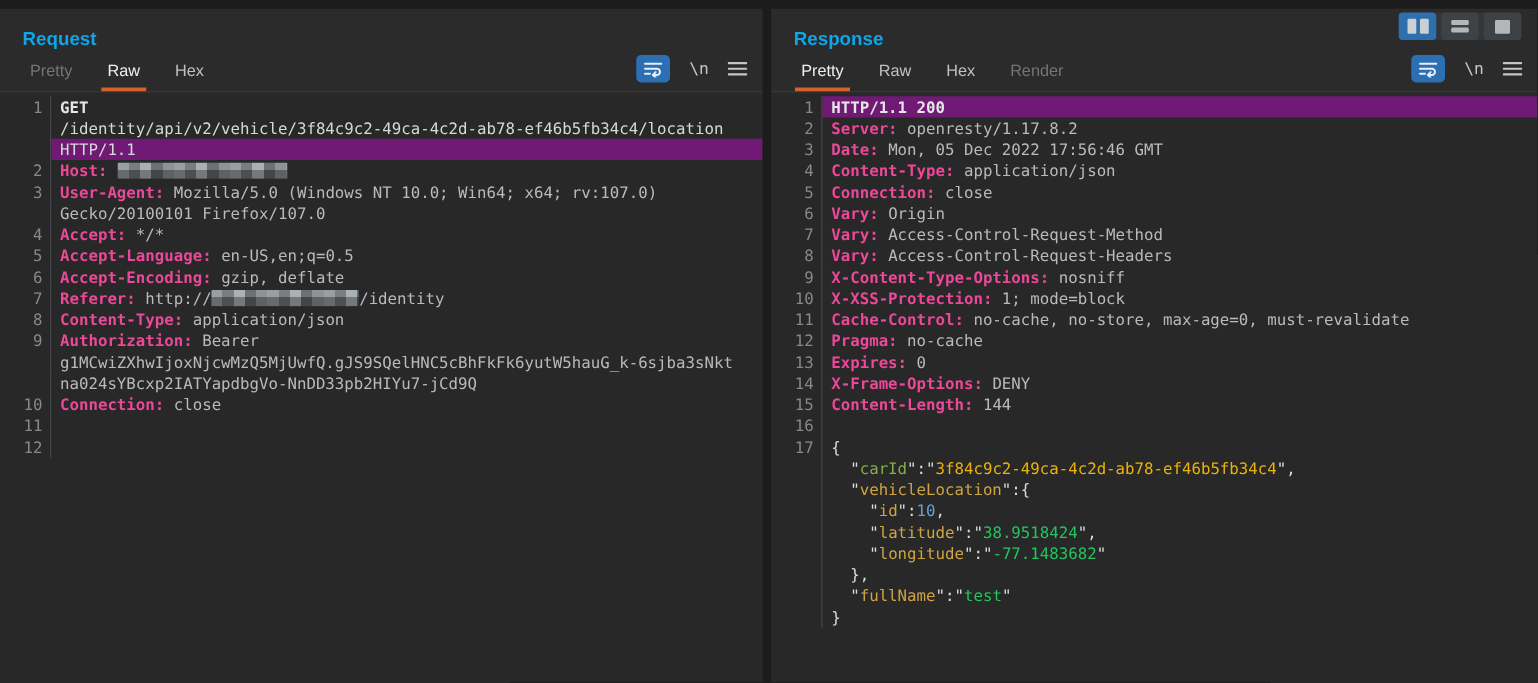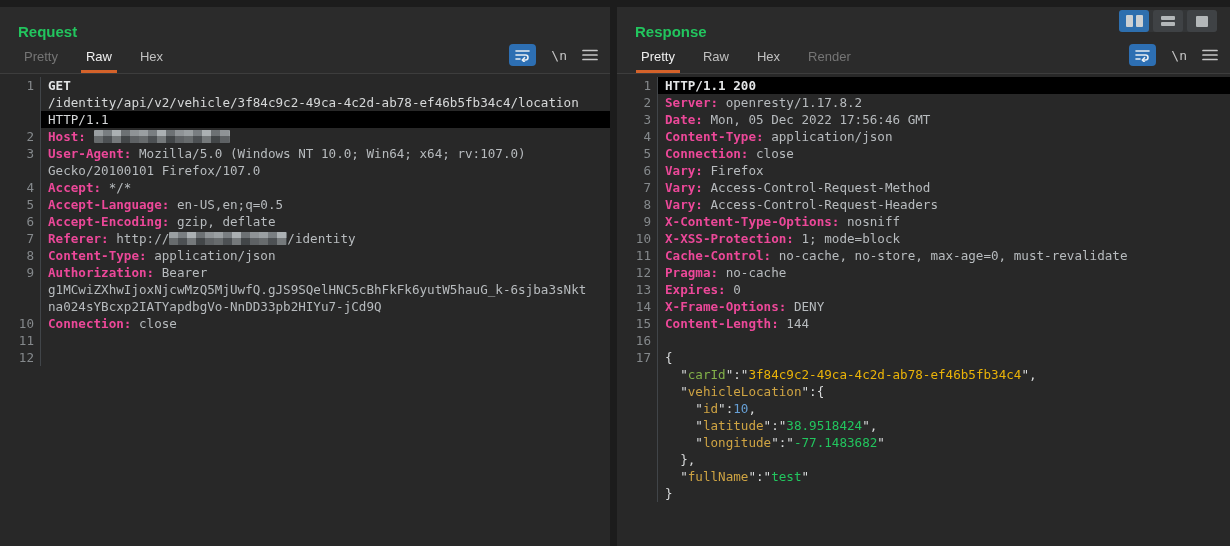--- a/index.html
+++ b/index.html
@@ -5,21 +5,21 @@
   * { box-sizing: border-box; margin: 0; padding: 0; }
   html, body { width: 1230px; height: 546px; overflow: hidden; }
   body { background: #1c1c1c; font-family: "Liberation Sans", sans-serif; position: relative; }
 
   .top-strip { height: 7px; background: #1c1c1c; }
   .panels { display: flex; gap: 7px; height: 539px; }
   .panel { background: #2b2b2b; display: flex; flex-direction: column; overflow: hidden; }
   .panel-left  { width: 610px; }
   .panel-right { width: 613px; }
 
-  .panel-title { font-size: 15px; font-weight: bold; color: #22c55e; margin: 16px 0 0 18px; }
+  .panel-title { font-size: 15px; font-weight: bold; color: #0ea5e9; margin: 16px 0 0 18px; }
 
   .tabs-row { display: flex; align-items: flex-end; height: 32px; margin-top: 2px;
               border-bottom: 1px solid #3d3d3d; padding: 0 12px 0 10px; }
   .tab { padding: 6px 14px 9px; font-size: 13px; position: relative; cursor: default; }
   .tab.normal { color: #c0c0c0; }
   .tab.dim    { color: #757575; }
   .tab.active { color: #efefef; }
   .tab.active::after { content: ""; position: absolute; left: 9px; right: 9px; bottom: 0;
                        height: 3px; background: #d4622a; }
 
@@ -29,21 +29,21 @@
               display: flex; align-items: center; justify-content: center; }
   .nl-label { font-family: "DejaVu Sans Mono", monospace; font-size: 13px; color: #c6c6c6; }
   .menu-btn { display: flex; align-items: center; }
 
   .editor { flex: 1; background: #282828; padding-top: 3px;
             font-family: "DejaVu Sans Mono", monospace; font-size: 12.6px; line-height: 17px; }
   .row { display: flex; height: 17px; }
   .gutter { width: 41px; flex: none; text-align: right; padding-right: 6px;
             color: #85898c; border-right: 1px solid #414549; }
   .codecell { flex: 1; padding-left: 7px; white-space: pre; color: #d6d8d9; overflow: hidden; }
-  .row.hl .codecell { background: #000000; }
+  .row.hl .codecell { background: #701a75; }
 
   .c-name  { color: #ec4899; font-weight: bold; }
   .c-bold  { color: #e4e6e7; font-weight: bold; }
   .c-val   { color: #b7bbbe; }
   .c-plain { color: #d6d8d9; }
   .c-punct { color: #dadcdd; }
   .c-key-g { color: #82b049; }
   .c-key-y { color: #cfa443; }
   .c-str-g { color: #22c55e; }
   .c-str-y { color: #eab308; text-align: center; }
@@ -222,21 +222,21 @@
         <div class="row">
           <span class="gutter">4</span>
           <span class="codecell"><span class="c-name">Content-Type: </span><span class="c-val">application/json</span></span>
         </div>
         <div class="row">
           <span class="gutter">5</span>
           <span class="codecell"><span class="c-name">Connection: </span><span class="c-val">close</span></span>
         </div>
         <div class="row">
           <span class="gutter">6</span>
-          <span class="codecell"><span class="c-name">Vary: </span><span class="c-val">Firefox</span></span>
+          <span class="codecell"><span class="c-name">Vary: </span><span class="c-val">Origin</span></span>
         </div>
         <div class="row">
           <span class="gutter">7</span>
           <span class="codecell"><span class="c-name">Vary: </span><span class="c-val">Access-Control-Request-Method</span></span>
         </div>
         <div class="row">
           <span class="gutter">8</span>
           <span class="codecell"><span class="c-name">Vary: </span><span class="c-val">Access-Control-Request-Headers</span></span>
         </div>
         <div class="row">

